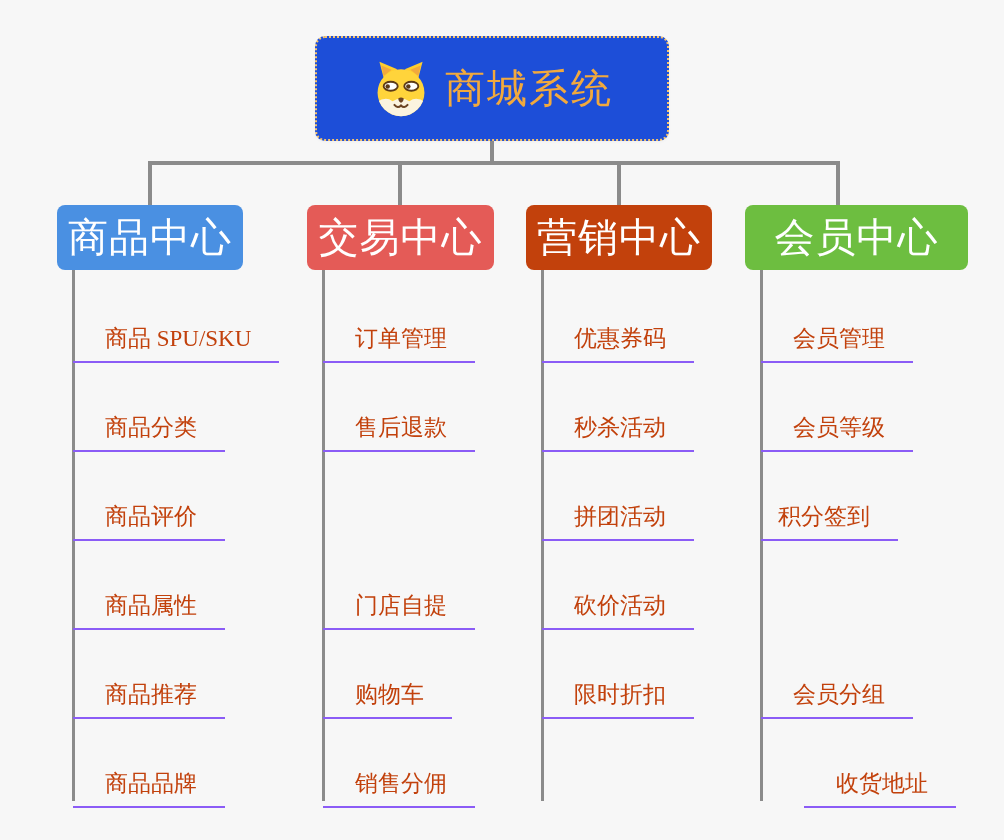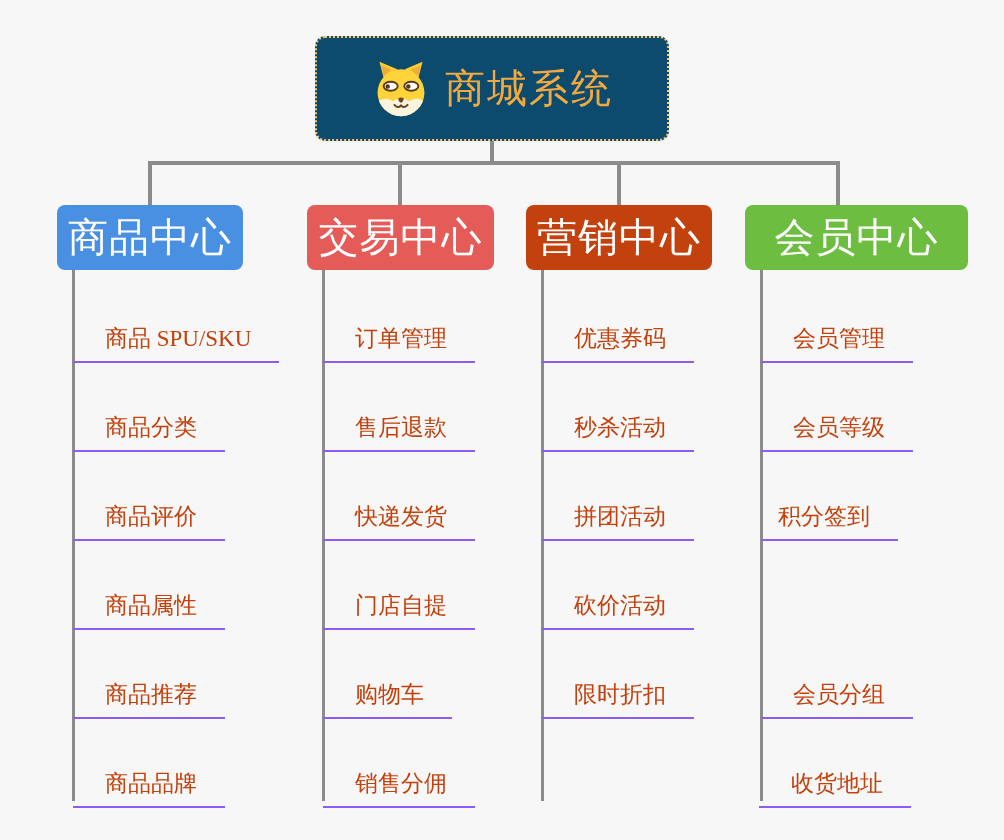--- a/index.html
+++ b/index.html
@@ -14,21 +14,21 @@
     background: #F7F7F7;
     overflow: hidden;
   }
 
   
   .root-node {
     position: absolute;
     left: 315px; top: 36px;
     width: 354px; height: 105px;
     box-sizing: border-box;
-    background: #0c4a6e;
+    background: #1d4ed8;
     border: 2px dotted #F6C36B;
     border-radius: 10px;
     display: flex;
     align-items: center;
     justify-content: center;
     gap: 14px;
     box-shadow: 0 1px 3px rgba(0,0,0,0.04);
   }
   .root-title {
     font-size: 40px;
@@ -130,30 +130,29 @@
 
   <div class="leaf" style="left:73px; top:308px;">商品 SPU/SKU</div>
   <div class="leaf" style="left:73px; top:397px;">商品分类</div>
   <div class="leaf" style="left:73px; top:486px;">商品评价</div>
   <div class="leaf" style="left:73px; top:575px;">商品属性</div>
   <div class="leaf" style="left:73px; top:664px;">商品推荐</div>
   <div class="leaf" style="left:73px; top:753px;">商品品牌</div>
 
   <div class="leaf" style="left:323px; top:308px;">订单管理</div>
   <div class="leaf" style="left:323px; top:397px;">售后退款</div>
-  <div class="leaf" style="left:323px; top:486px;">快递发货</div>
   <div class="leaf" style="left:323px; top:575px;">门店自提</div>
   <div class="leaf" style="left:323px; top:664px;">购物车</div>
   <div class="leaf" style="left:323px; top:753px;">销售分佣</div>
 
   <div class="leaf" style="left:542px; top:308px;">优惠券码</div>
   <div class="leaf" style="left:542px; top:397px;">秒杀活动</div>
   <div class="leaf" style="left:542px; top:486px;">拼团活动</div>
   <div class="leaf" style="left:542px; top:575px;">砍价活动</div>
   <div class="leaf" style="left:542px; top:664px;">限时折扣</div>
 
   <div class="leaf" style="left:761px; top:308px;">会员管理</div>
   <div class="leaf" style="left:761px; top:397px;">会员等级</div>
   <div class="leaf" style="left:761px; top:486px;padding-left:17px;">积分签到</div>
   <div class="leaf" style="left:761px; top:664px;">会员分组</div>
-  <div class="leaf" style="left:759px; top:753px;">收货地址</div>
+  <div class="leaf" style="left:804px; top:753px;">收货地址</div>
 
 </div>
 
 </body></html>

